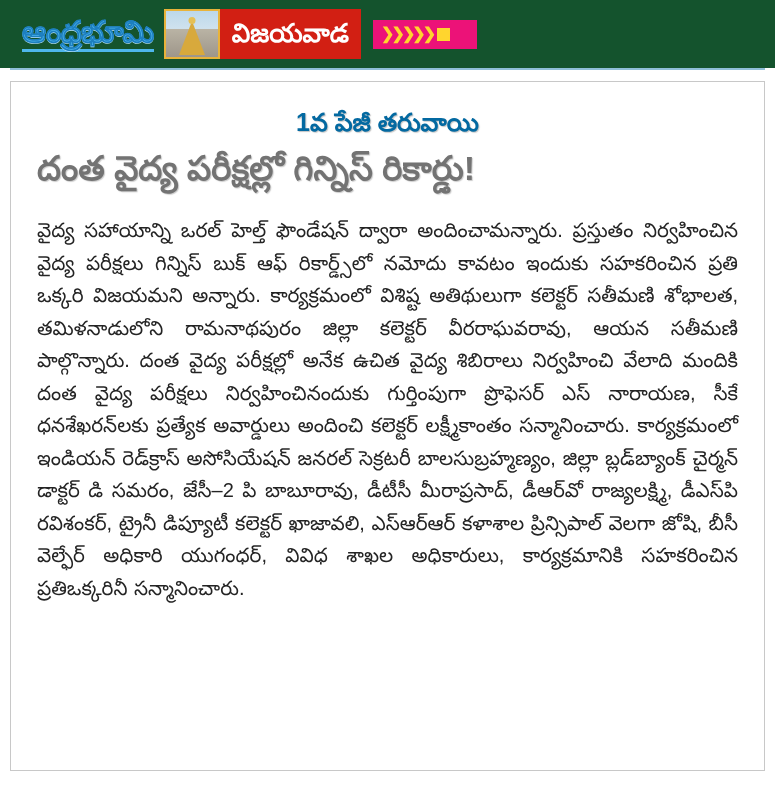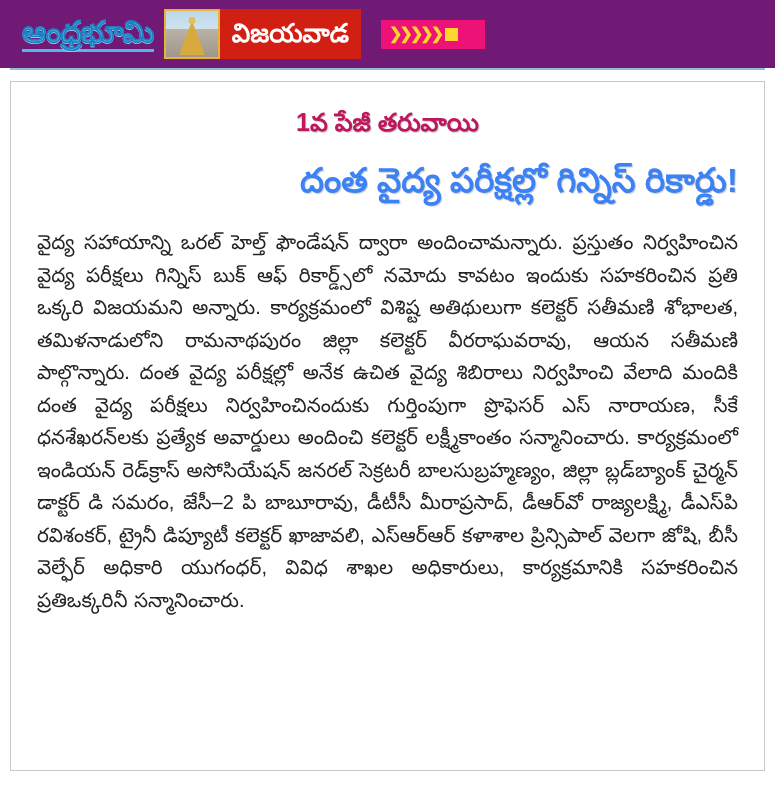--- a/index.html
+++ b/index.html
@@ -16,21 +16,21 @@
   }
 
   
   .masthead {
     position: relative;
     height: 68px;
     display: flex;
     align-items: center;
     padding-left: 22px;
     box-sizing: border-box;
-    background: #701a75;
+    background: #14532d;
   }
   .brand-logo {
     font-size: 30px;
     font-weight: bold;
     letter-spacing: -0.5px;
     color: #4fb7ec;
     -webkit-text-stroke: 0.7px #1d7fc0;
     text-shadow: 0 1px 0 #bde4f8;
     line-height: 1;
     padding-bottom: 2px;
@@ -72,21 +72,21 @@
     background: #d21f13;
     color: #ffffff;
     font-size: 26px;
     font-weight: bold;
     line-height: 1;
     padding: 11px 12px 13px 12px;
     height: 50px;
     box-sizing: border-box;
     display: flex;
     align-items: center;
-    margin-right: 20px;
+    margin-right: 12px;
   }
   .date-banner {
     background: #ec1278;
     height: 29px;
     display: flex;
     align-items: center;
     padding: 0 14px 0 8px;
     box-sizing: border-box;
   }
   .chevrons {
@@ -123,30 +123,30 @@
     box-sizing: border-box;
     height: 690px;
     background: #ffffff;
     padding: 14px 26px 0 26px;
     box-shadow: 0 0 0 0 #fff;
   }
   .kicker {
     text-align: center;
     font-size: 25px;
     font-weight: bold;
-    color: #be185d;
+    color: #0369a1;
     letter-spacing: 0px;
-    margin: 12px 0 18px 0;
+    margin: 12px 0 6px 0;
     text-shadow: 1px 1px 1px rgba(150,150,150,0.55);
   }
   .headline {
-    text-align: right;
+    text-align: left;
     font-size: 34px;
     font-weight: bold;
-    color: #3b82f6;
+    color: #737373;
     margin: 0 0 18px 0;
     letter-spacing: 0px;
     text-shadow: 1px 1px 1px rgba(140,140,140,0.45);
   }
   .body-copy {
     font-size: 20px;
     line-height: 32.5px;
     color: #242424;
     text-align: justify;
     text-justify: inter-word;

